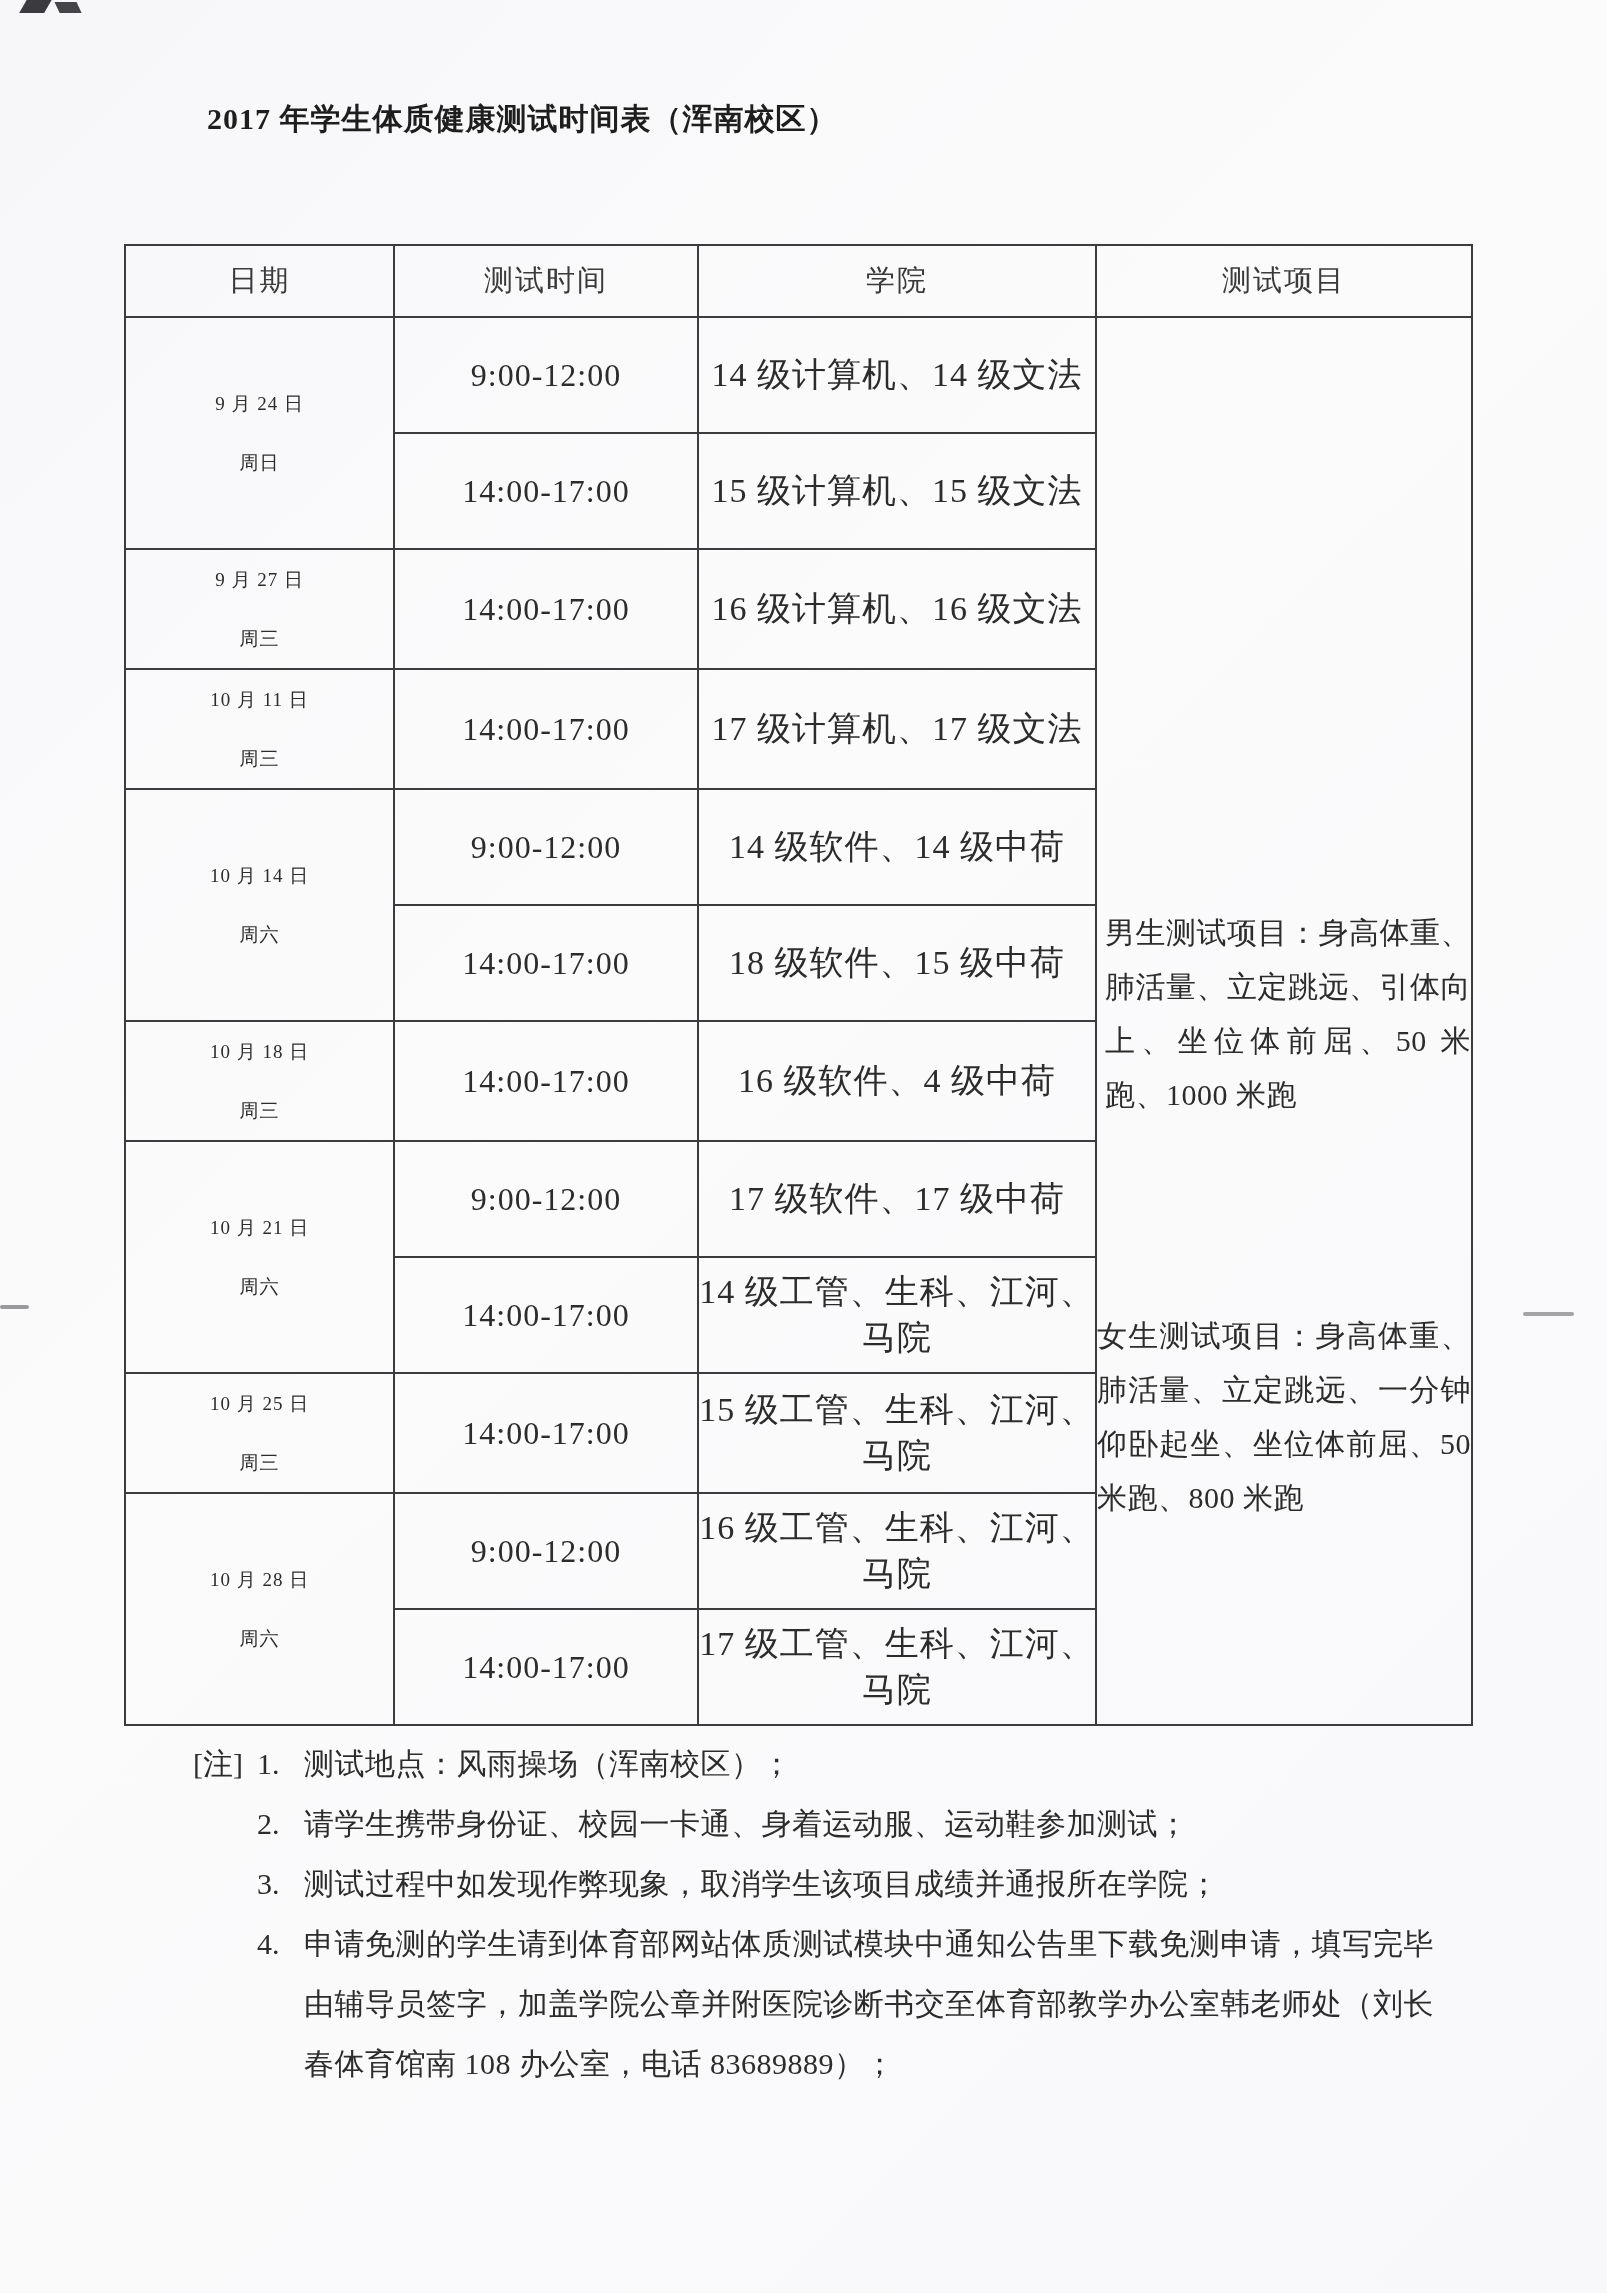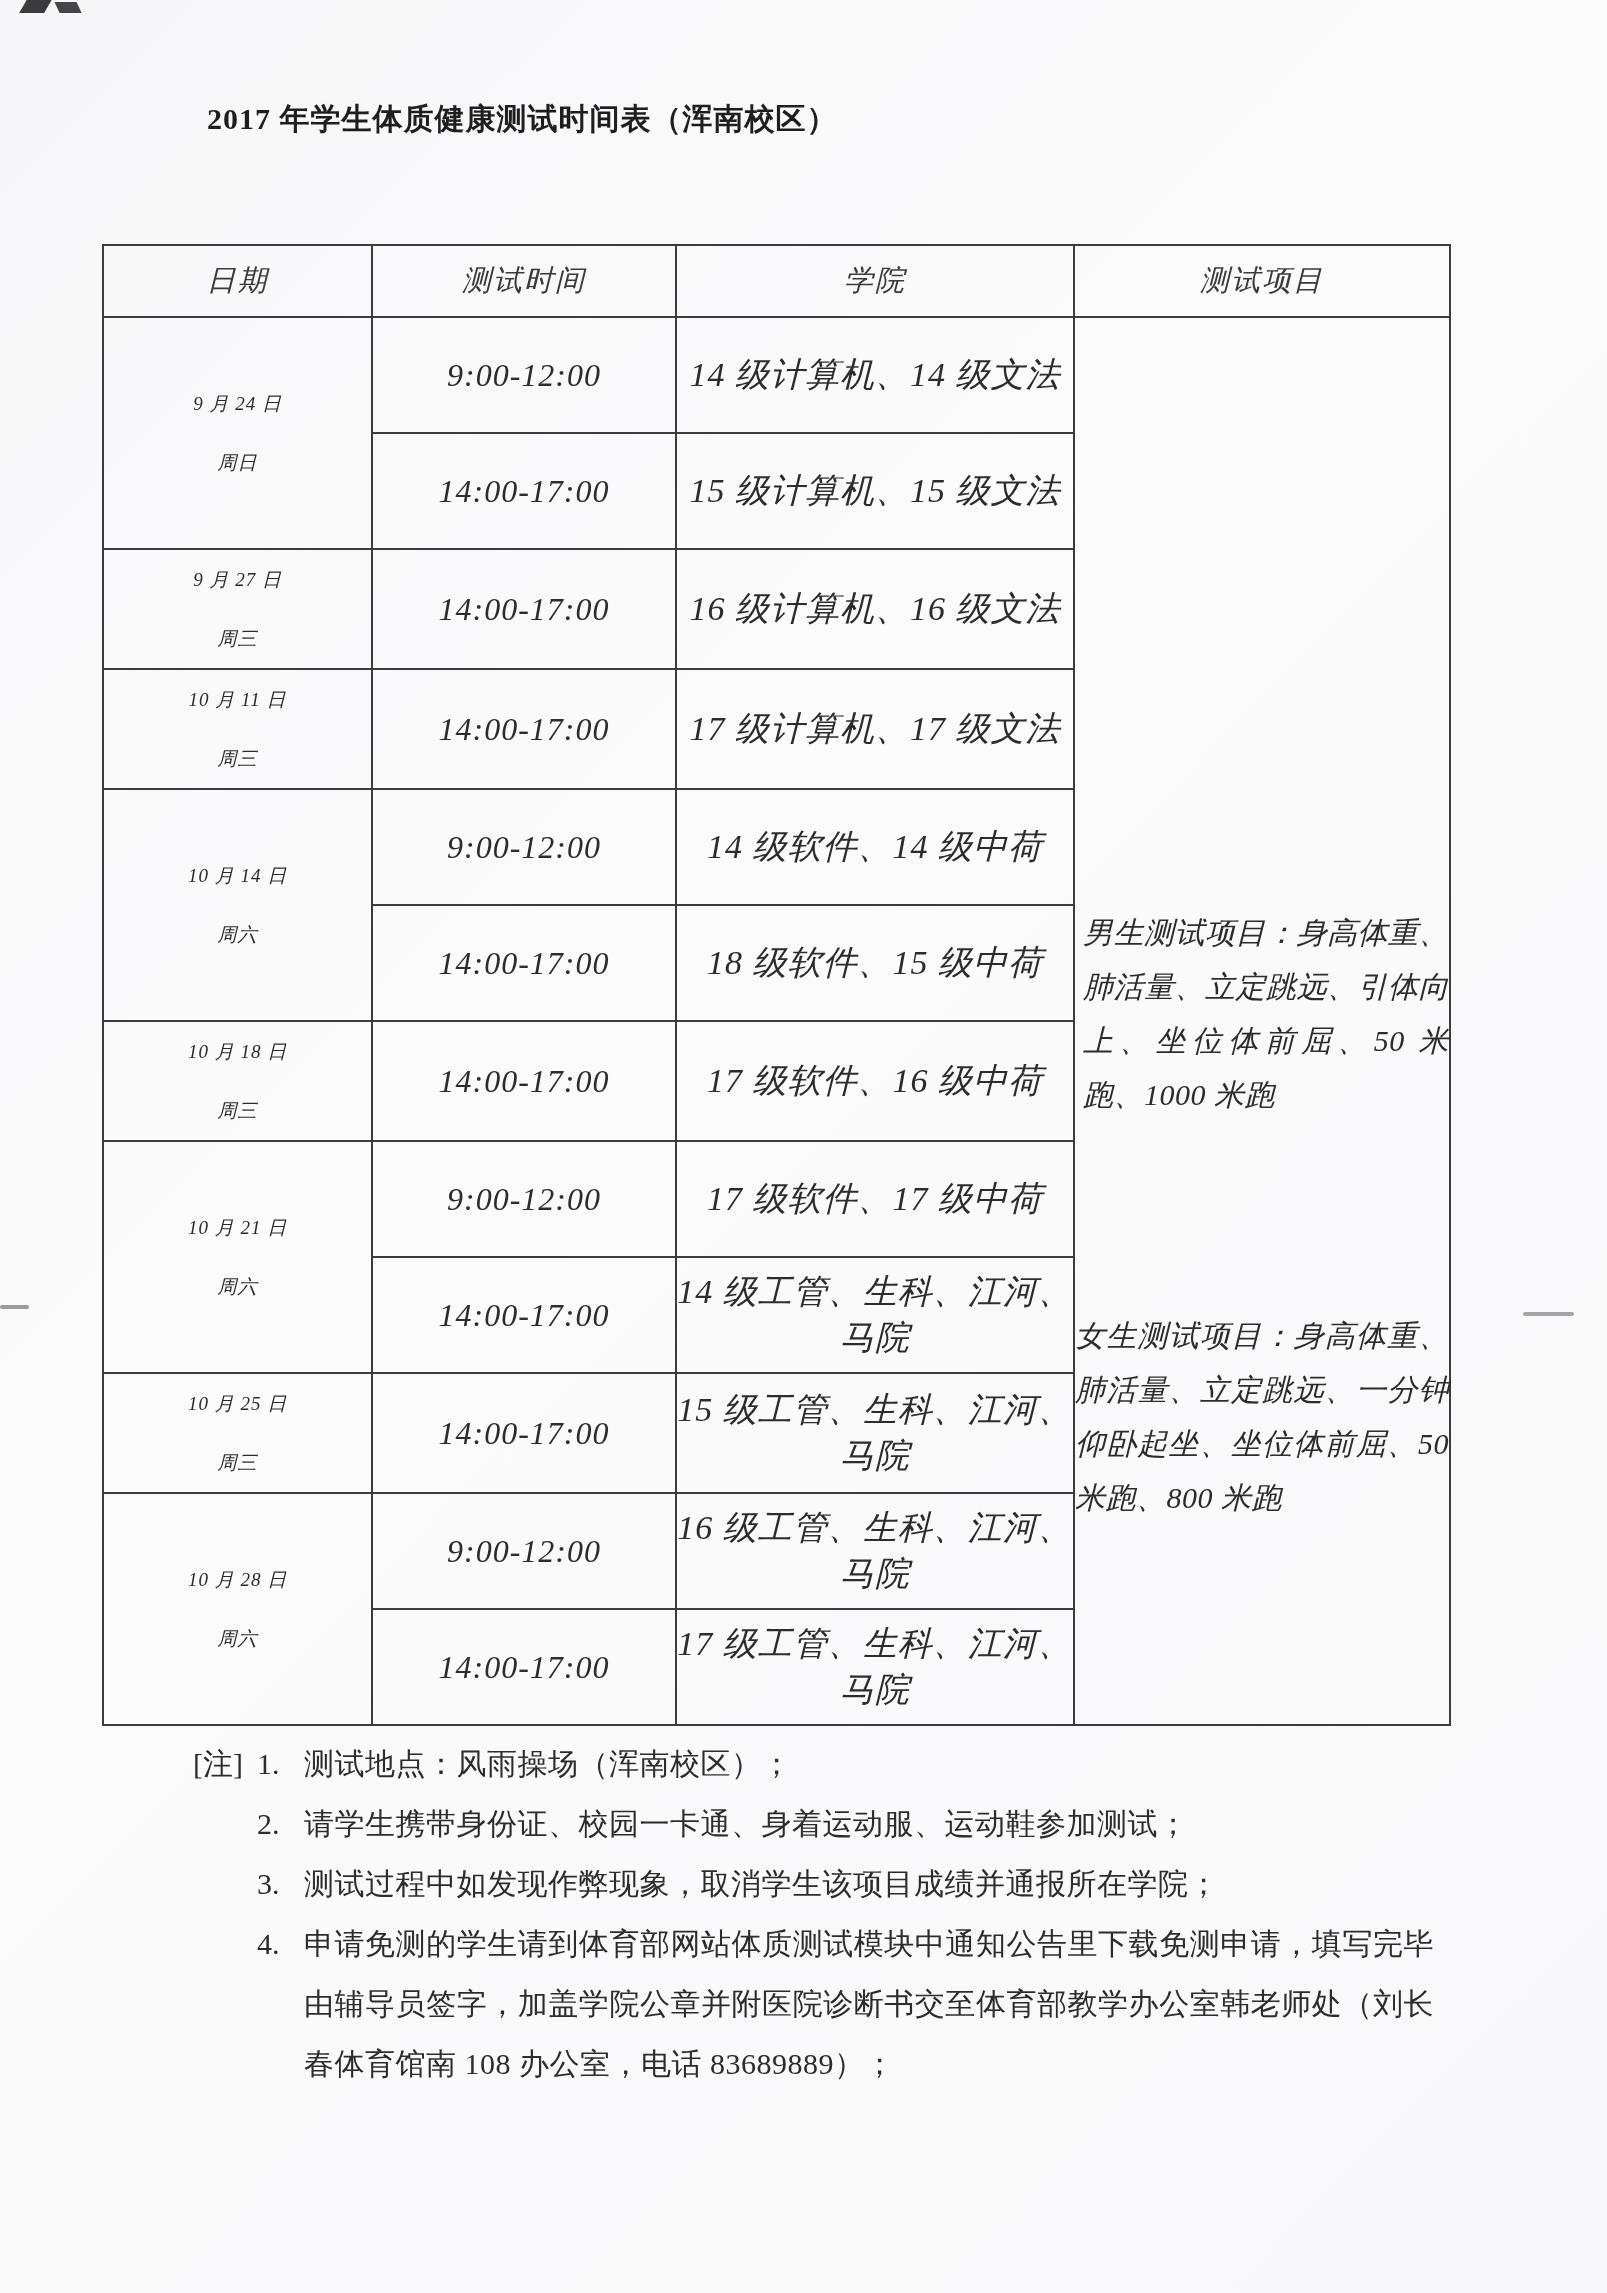--- a/index.html
+++ b/index.html
@@ -22,25 +22,24 @@
   .art-left-dash { left:0; top:1305px; width:29px; height:3.9px; opacity:.45; border-radius:2px; }
   .art-right-dash { left:1523px; top:1312px; width:51px; height:3.9px; opacity:.4; border-radius:2px; }
 
   .title {
     position:absolute; left:207px; top:99px;
     font-size:30px; font-weight:bold; color:#1e1e1e;
     letter-spacing:1px; margin:0; white-space:nowrap;
   }
 
   table.schedule {
-    position:absolute; left:102px; top:244px;
+    position:absolute; left:124px; top:244px;
     width:1348px;
     border-collapse:collapse; table-layout:fixed;
     background:transparent;
-    font-style:italic;
   }
   table.schedule th, table.schedule td {
     border:2px solid #3c3c3e;
     font-weight:normal;
     text-align:center; vertical-align:middle;
     padding:0;
   }
   table.schedule { border:2.9px solid #38383a; }
   th.hdr { height:70px; font-size:29px; color:#3a3a3a; letter-spacing:2px; }
   td.time-cell { height:114px; font-size:32px; letter-spacing:1px; color:#2c2c2c;margin-left:19px; }
@@ -137,21 +136,21 @@
       <td class="time-cell">14:00-17:00</td>
       <td class="college-cell">18 级软件、15 级中荷</td>
     </tr>
 
     <tr>
       <td class="date-cell">
         <div>10 月 18 日</div>
         <div>周三</div>
       </td>
       <td class="time-cell">14:00-17:00</td>
-      <td class="college-cell">17 级软件、16 级中荷</td>
+      <td class="college-cell">16 级软件、4 级中荷</td>
     </tr>
 
     <tr>
       <td class="date-cell" rowspan="2">
         <div>10 月 21 日</div>
         <div>周六</div>
       </td>
       <td class="time-cell">9:00-12:00</td>
       <td class="college-cell">17 级软件、17 级中荷</td>
     </tr>

